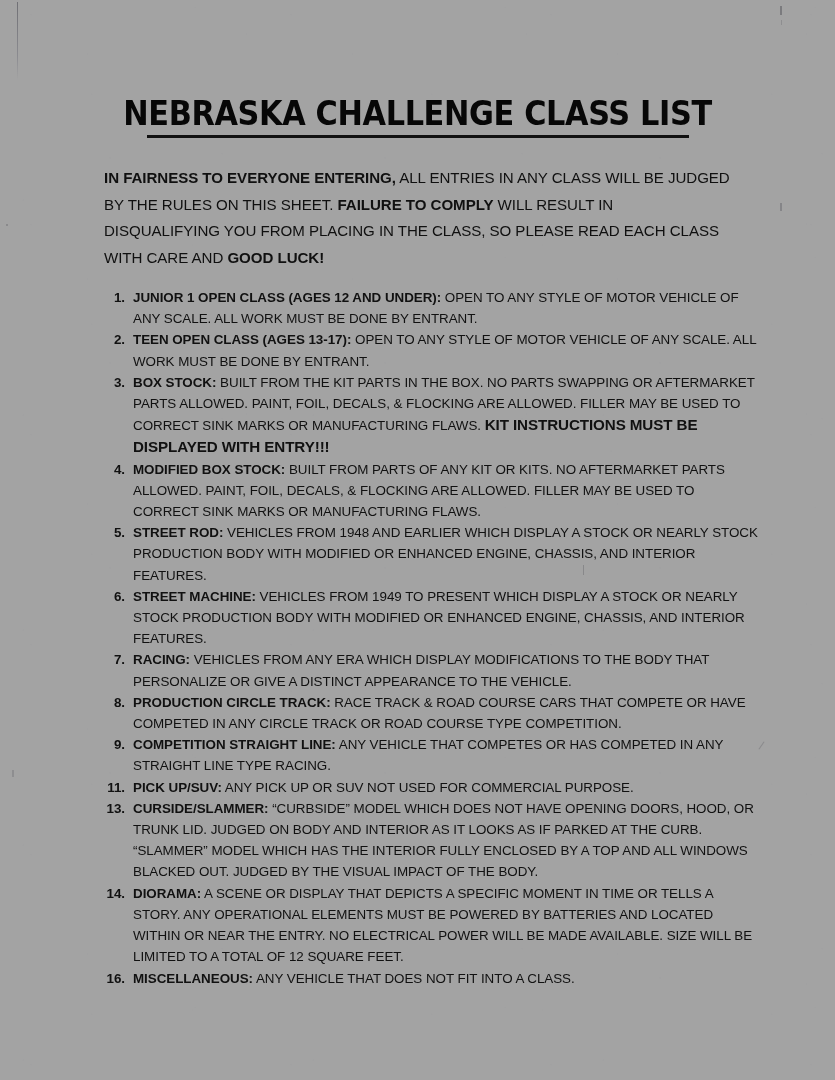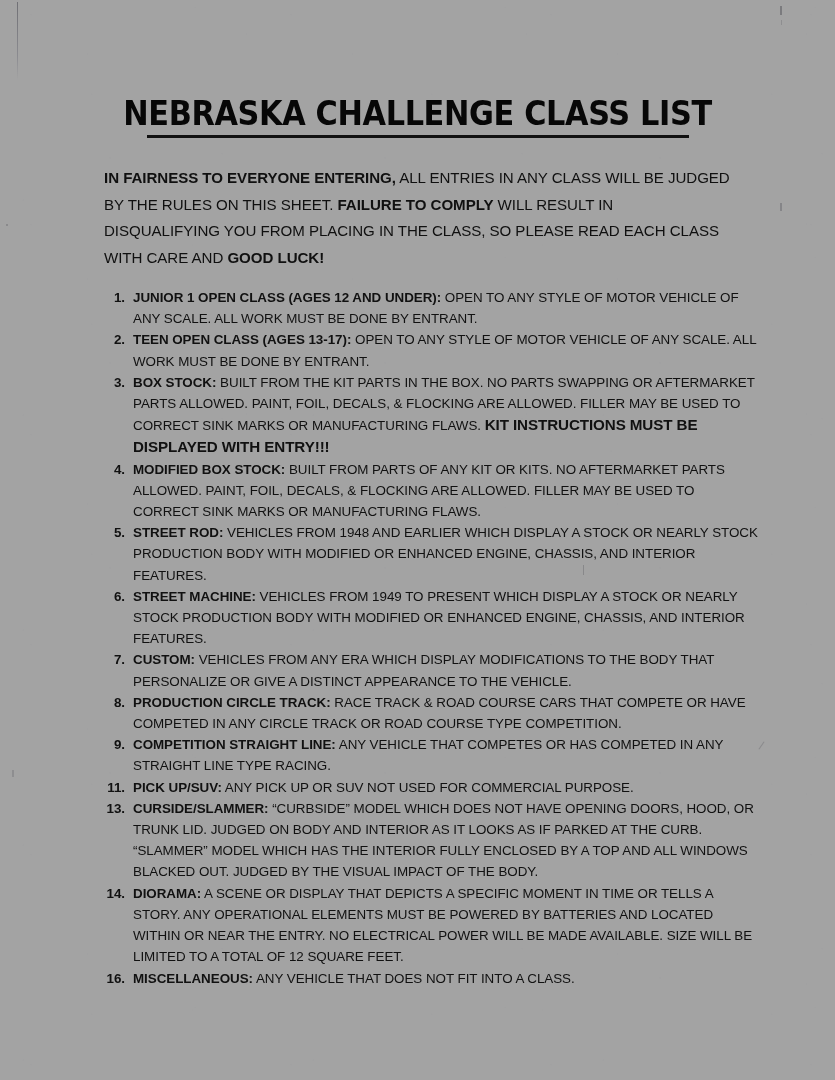--- a/index.html
+++ b/index.html
@@ -147,21 +147,21 @@
 
     <p id="intro"><b>IN FAIRNESS TO EVERYONE ENTERING,</b><span> ALL ENTRIES IN ANY CLASS WILL BE JUDGED BY THE RULES ON THIS SHEET. </span><b>FAILURE TO COMPLY</b><span> WILL RESULT IN DISQUALIFYING YOU FROM PLACING IN THE CLASS, SO PLEASE READ EACH CLASS WITH CARE AND </span><b>GOOD LUCK!</b></p>
 
     <ol id="class-list">
         <li><span class="num">1.</span><span class="cls">JUNIOR 1 OPEN CLASS (AGES 12 AND UNDER):</span><span> OPEN TO ANY STYLE OF MOTOR VEHICLE OF ANY SCALE. ALL WORK MUST BE DONE BY ENTRANT.</span></li>
         <li><span class="num">2.</span><span class="cls">TEEN OPEN CLASS (AGES 13-17):</span><span> OPEN TO ANY STYLE OF MOTOR VEHICLE OF ANY SCALE. ALL WORK MUST BE DONE BY ENTRANT.</span></li>
         <li><span class="num">3.</span><span class="cls">BOX STOCK:</span><span> BUILT FROM THE KIT PARTS IN THE BOX. NO PARTS SWAPPING OR AFTERMARKET PARTS ALLOWED. PAINT, FOIL, DECALS, &amp; FLOCKING ARE ALLOWED. FILLER MAY BE USED TO CORRECT SINK MARKS OR MANUFACTURING FLAWS. </span><span class="emph">KIT INSTRUCTIONS MUST BE DISPLAYED WITH ENTRY!!!</span></li>
         <li><span class="num">4.</span><span class="cls">MODIFIED BOX STOCK:</span><span> BUILT FROM PARTS OF ANY KIT OR KITS. NO AFTERMARKET PARTS ALLOWED. PAINT, FOIL, DECALS, &amp; FLOCKING ARE ALLOWED. FILLER MAY BE USED TO CORRECT SINK MARKS OR MANUFACTURING FLAWS.</span></li>
         <li><span class="num">5.</span><span class="cls">STREET ROD:</span><span> VEHICLES FROM 1948 AND EARLIER WHICH DISPLAY A STOCK OR NEARLY STOCK PRODUCTION BODY WITH MODIFIED OR ENHANCED ENGINE, CHASSIS, AND INTERIOR FEATURES.</span></li>
         <li><span class="num">6.</span><span class="cls">STREET MACHINE:</span><span> VEHICLES FROM 1949 TO PRESENT WHICH DISPLAY A STOCK OR NEARLY STOCK PRODUCTION BODY WITH MODIFIED OR ENHANCED ENGINE, CHASSIS, AND INTERIOR FEATURES.</span></li>
-        <li><span class="num">7.</span><span class="cls">CUSTOM:</span><span> VEHICLES FROM ANY ERA WHICH DISPLAY MODIFICATIONS TO THE BODY THAT PERSONALIZE OR GIVE A DISTINCT APPEARANCE TO THE VEHICLE.</span></li>
+        <li><span class="num">7.</span><span class="cls">RACING:</span><span> VEHICLES FROM ANY ERA WHICH DISPLAY MODIFICATIONS TO THE BODY THAT PERSONALIZE OR GIVE A DISTINCT APPEARANCE TO THE VEHICLE.</span></li>
         <li><span class="num">8.</span><span class="cls">PRODUCTION CIRCLE TRACK:</span><span> RACE TRACK &amp; ROAD COURSE CARS THAT COMPETE OR HAVE COMPETED IN ANY CIRCLE TRACK OR ROAD COURSE TYPE COMPETITION.</span></li>
         <li><span class="num">9.</span><span class="cls">COMPETITION STRAIGHT LINE:</span><span> ANY VEHICLE THAT COMPETES OR HAS COMPETED IN ANY STRAIGHT LINE TYPE RACING.</span></li>
         <li><span class="num">11.</span><span class="cls">PICK UP/SUV:</span><span> ANY PICK UP OR SUV NOT USED FOR COMMERCIAL PURPOSE.</span></li>
         <li><span class="num">13.</span><span class="cls">CURSIDE/SLAMMER:</span><span> “CURBSIDE” MODEL WHICH DOES NOT HAVE OPENING DOORS, HOOD, OR TRUNK LID. JUDGED ON BODY AND INTERIOR AS IT LOOKS AS IF PARKED AT THE CURB. “SLAMMER” MODEL WHICH HAS THE INTERIOR FULLY ENCLOSED BY A TOP AND ALL WINDOWS BLACKED OUT. JUDGED BY THE VISUAL IMPACT OF THE BODY.</span></li>
         <li><span class="num">14.</span><span class="cls">DIORAMA:</span><span> A SCENE OR DISPLAY THAT DEPICTS A SPECIFIC MOMENT IN TIME OR TELLS A STORY. ANY OPERATIONAL ELEMENTS MUST BE POWERED BY BATTERIES AND LOCATED WITHIN OR NEAR THE ENTRY. NO ELECTRICAL POWER WILL BE MADE AVAILABLE. SIZE WILL BE LIMITED TO A TOTAL OF 12 SQUARE FEET.</span></li>
         <li><span class="num">16.</span><span class="cls">MISCELLANEOUS:</span><span> ANY VEHICLE THAT DOES NOT FIT INTO A CLASS.</span></li>
       </ol>
 
   </div>
 </div>

